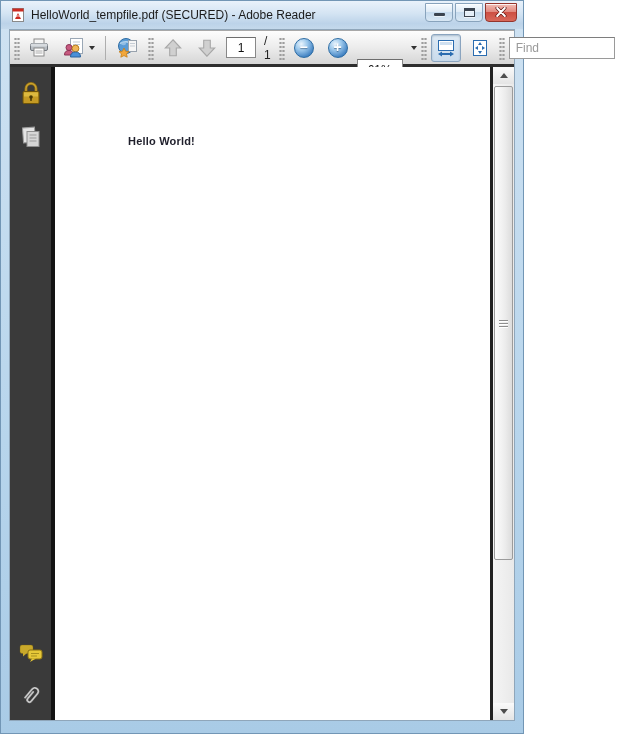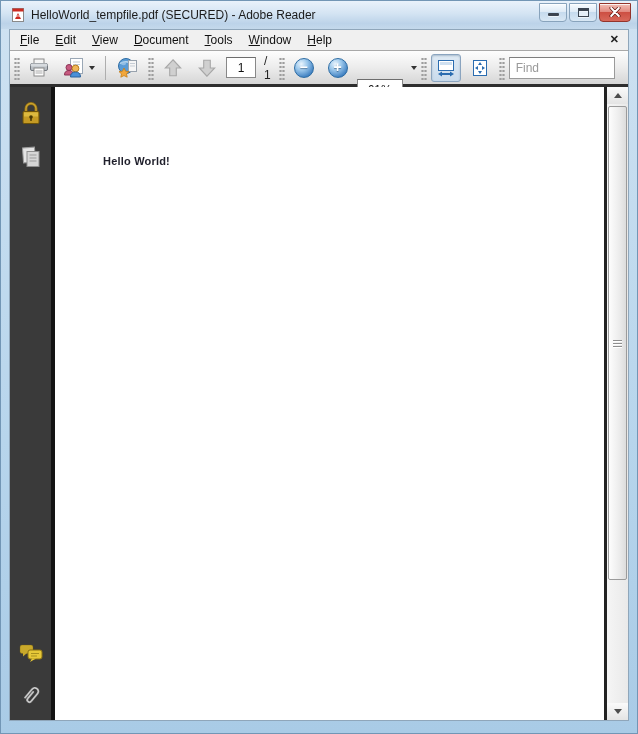--- a/index.html
+++ b/index.html
@@ -1,20 +1,20 @@
 <!DOCTYPE html>
 <html><head>
 <meta charset="utf-8">
 <style>
   * { margin:0; padding:0; box-sizing:border-box; }
   html,body { width:638px; height:734px; }
   body { font-family:"Liberation Sans", sans-serif; }
 
   .window {
-    position:relative; width:638px; height:734px;
+    position:relative; width:524px; height:734px;
     background:linear-gradient(#cfe2f2,#b7d5ec 60%,#a9cbe6);
     border:1px solid #7296b5;
   }
 
   
   .titlebar {
     position:absolute; top:0; left:0; right:0; height:28px;
     display:flex; align-items:center; padding:0 6px 0 9px;
     background:linear-gradient(#e9f2fb,#d4e4f3 45%,#bcd3e9 80%,#c4d9ec);
   }
@@ -106,21 +106,21 @@
     display:flex; flex-direction:column; align-items:center;
   }
   .side-btn { width:30px; height:28px; display:flex; align-items:center; justify-content:center; flex:none; }
   .side-btn.b-security { margin-top:12px; }
   .side-btn.b-pages { margin-top:16px; }
   .side-btn.b-comments { margin-top:auto; }
   .side-btn.b-attachments { margin-top:14px; margin-bottom:10px; }
 
   .docpane { flex:1; background:#ffffff; position:relative; border-right:3px solid #222; min-width:0; }
   .hello-text {
-    position:absolute; left:48px; top:68px;
+    position:absolute; left:73px; top:68px;
     font-size:11px; font-weight:bold; color:#1f1f2b; letter-spacing:0.2px;
   }
 
   
   .scrollbar {
     width:21px; flex:none; display:flex; flex-direction:column;
     background:linear-gradient(to right,#f5f5f5,#e9e9e9);
   }
   .sb-btn { height:17px; flex:none; display:flex; align-items:center; justify-content:center;
     background:linear-gradient(#fafafa,#e4e4e4); }
@@ -164,30 +164,20 @@
         <svg width="12" height="10" viewBox="0 0 12 10">
           <path d="M2.2 1 L9.8 9 M9.8 1 L2.2 9" stroke="#5e1511" stroke-width="3.4" stroke-linecap="round"></path>
           <path d="M2.2 1 L9.8 9 M9.8 1 L2.2 9" stroke="#ffffff" stroke-width="2" stroke-linecap="round"></path>
         </svg>
       </div>
     </div>
   </div>
 
   <div class="client">
 
-    <div class="menubar">
-      <span class="menu-item">File</span>
-      <span class="menu-item">Edit</span>
-      <span class="menu-item">View</span>
-      <span class="menu-item">Document</span>
-      <span class="menu-item">Tools</span>
-      <span class="menu-item">Window</span>
-      <span class="menu-item">Help</span>
-      <span class="menubar-close">✕</span>
-    </div>
 
     <div class="toolbar">
       <span class="grip"></span>
 
       <div class="tb-btn">
         <svg width="22" height="20" viewBox="0 0 22 20">
           <rect x="6" y="1" width="10" height="5" fill="#f5f5f5" stroke="#8a8a8a"></rect>
           <rect x="2.5" y="5.5" width="17" height="7" rx="1.5" fill="#b9bec4" stroke="#70767d"></rect>
           <rect x="2.5" y="5.5" width="17" height="3" rx="1.5" fill="#d7dbdf" stroke="none"></rect>
           <rect x="6" y="10" width="10" height="8" fill="#fdfdfd" stroke="#8a8a8a"></rect>

